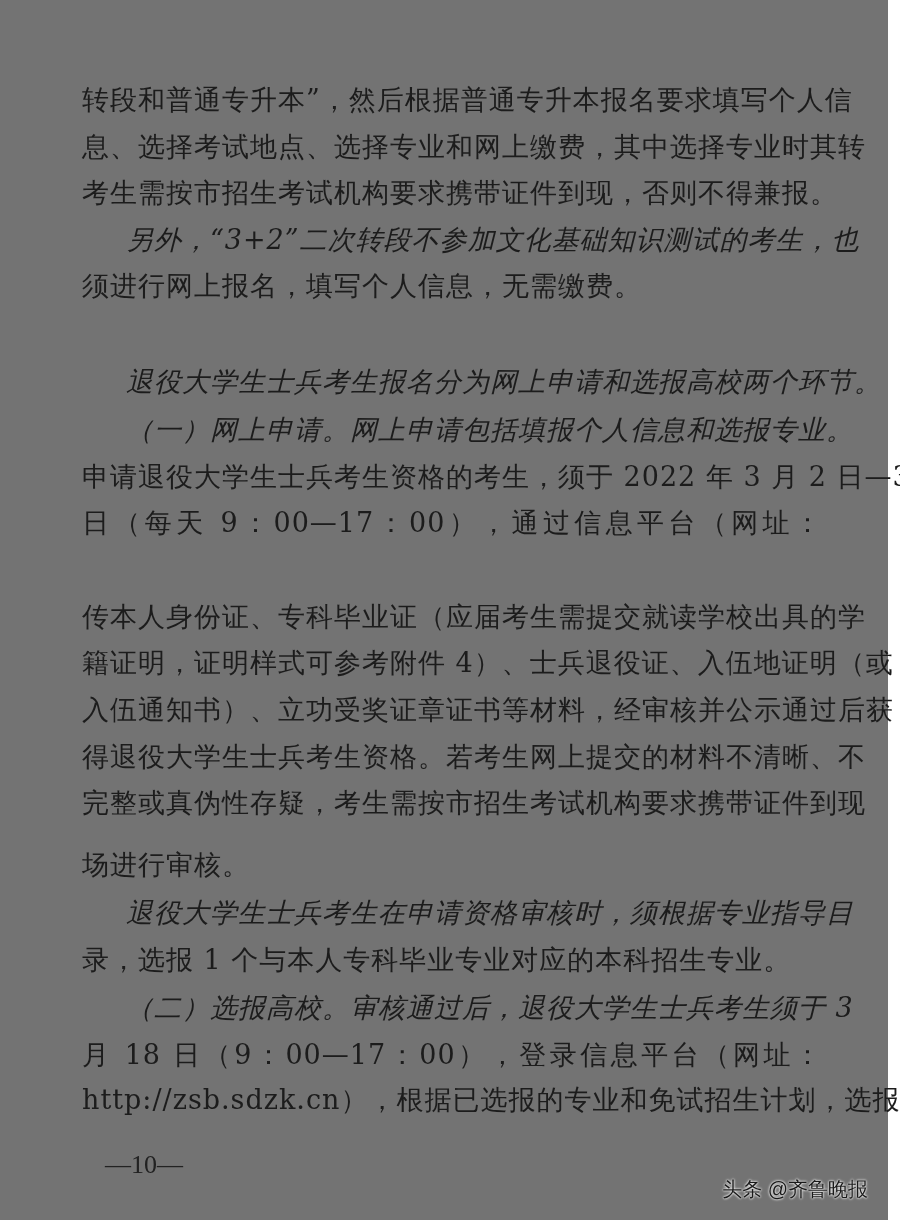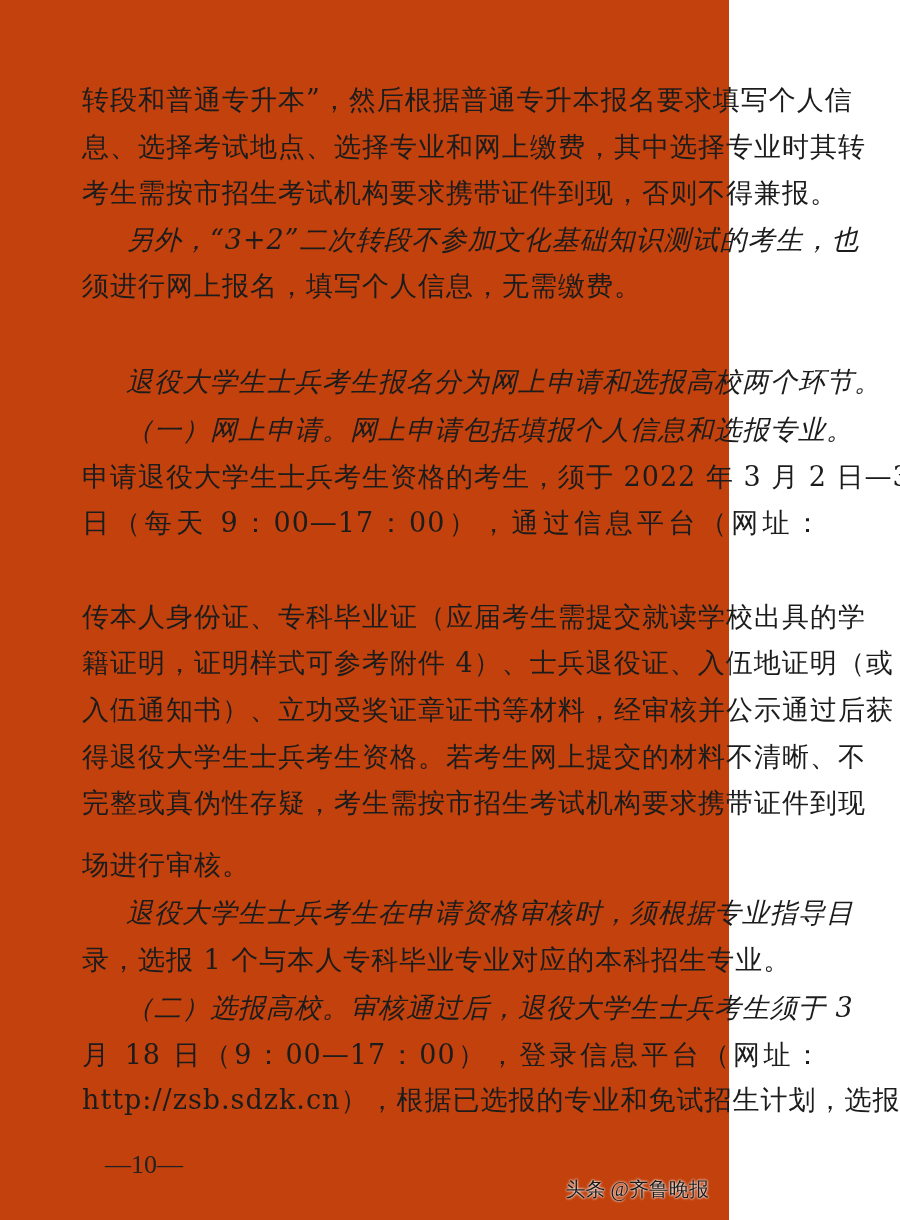--- a/index.html
+++ b/index.html
@@ -1,34 +1,34 @@
 <!DOCTYPE html>
 <html><head>
   <meta charset="utf-8">
   <style>
     html, body { margin: 0; padding: 0; background: #ffffff; }
     body { width: 900px; height: 1220px; position: relative; overflow: hidden; }
-    .page { position: absolute; left: 0; top: 0; width: 729px; height: 1220px; background: #c2410c; }
+    .page { position: absolute; left: 0; top: 0; width: 888px; height: 1220px; background: #737373; }
     .line {
       position: absolute; left: 82px; width: 740px; height: 40px;
       font-family: "DejaVu Serif", "Liberation Serif", serif;
       font-size: 27px; line-height: 40px; color: #1c1c1c;
       text-align: justify; text-align-last: justify; white-space: nowrap;
       letter-spacing: 1px;
     }
     .line.indent { left: 126px; width: 684px; font-style: italic; }
     .line.short { text-align-last: left; }
     .line.heading { font-weight: bold; color: #111; letter-spacing: 1px; }
     .pagenum {
       position: absolute; left: 105px; top: 1150px;
       font-family: "Liberation Serif", serif; font-size: 26px; color: #222;
     }
     .watermark {
       position: absolute; right: 20px; top: 1176px;
-      font-family: Liberation Serif, serif; font-size: 20px; color: #1a1a1a;
+      font-family: Liberation Sans, sans-serif; font-size: 20px; color: #1a1a1a;
       text-shadow: 0 0 2px #fff, 0 0 3px #fff;
     }
   </style>
 </head>
 <body>
 
 <div class="page">
   <div class="line" style="top:80px">转段和普通专升本”，然后根据普通专升本报名要求填写个人信</div>
   <div class="line" style="top:127px">息、选择考试地点、选择专业和网上缴费，其中选择专业时其转</div>
   <div class="line short" style="top:173px">考生需按市招生考试机构要求携带证件到现，否则不得兼报。</div>

